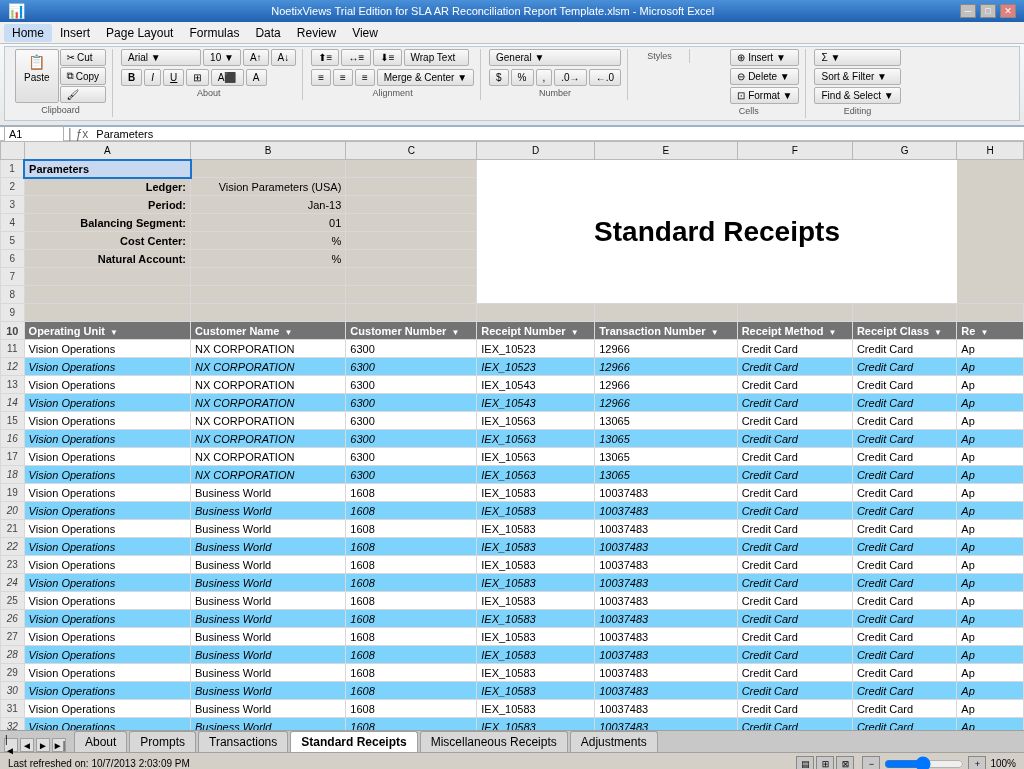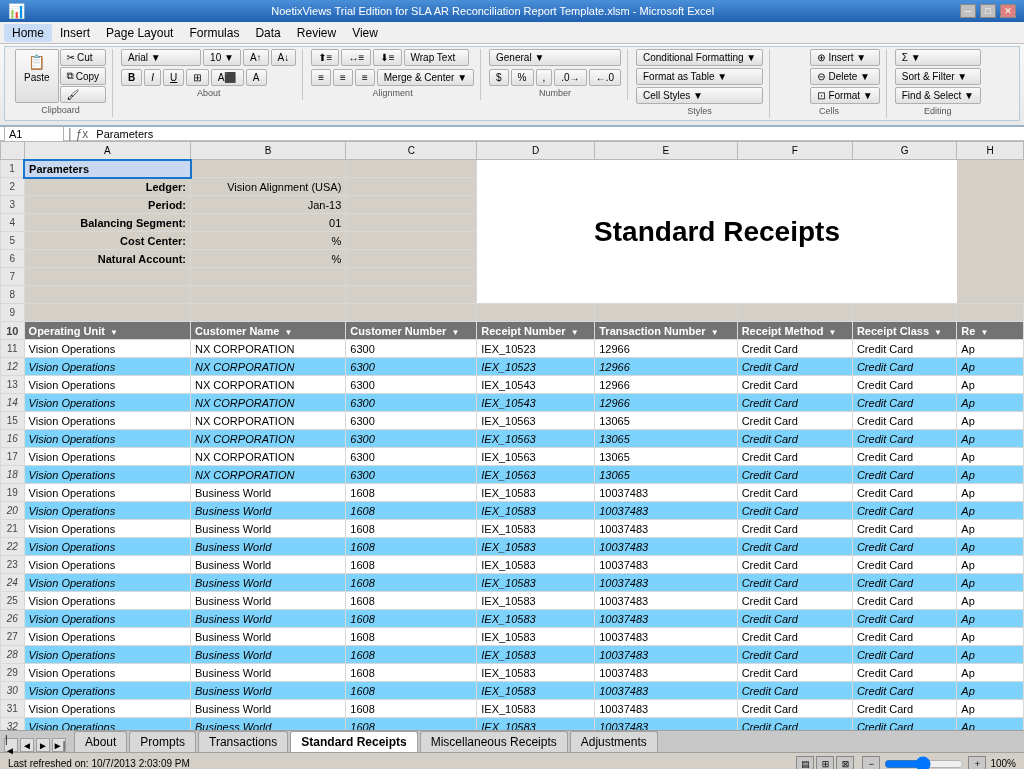--- a/index.html
+++ b/index.html
@@ -327,25 +327,20 @@
           <div class="ribbon-btn">%</div>
           <div class="ribbon-btn">,</div>
           <div class="ribbon-btn">.0→</div>
           <div class="ribbon-btn">←.0</div>
         </div>
       </div>
       <div class="ribbon-group-label">Number</div>
     </div>
 
     <div class="ribbon-group">
-      <div class="ribbon-btns" style="flex-direction:column;gap:2px;">
-        <div class="ribbon-btn">Conditional Formatting ▼</div>
-        <div class="ribbon-btn">Format as Table ▼</div>
-        <div class="ribbon-btn">Cell Styles ▼</div>
-      </div>
       <div class="ribbon-group-label">Styles</div>
     </div>
 
     <div class="ribbon-group">
       <div class="ribbon-btns" style="flex-direction:column;gap:2px;margin-left:32px;">
         <div class="ribbon-btn">⊕ Insert ▼</div>
         <div class="ribbon-btn">⊖ Delete ▼</div>
         <div class="ribbon-btn">⊡ Format ▼</div>
       </div>
       <div class="ribbon-group-label">Cells</div>
@@ -402,21 +397,21 @@
           <td class="row-num">1</td>
           <td class="selected-cell bold-cell" style="background:#c8d8f0;">Parameters</td>
           <td></td>
           <td></td>
           <td colspan="4" style="font-size:28px;font-weight:bold;text-align:center;border:none;background:white;" rowspan="8">Standard Receipts</td>
         </tr>
 
         <tr>
           <td class="row-num">2</td>
           <td class="param-label">Ledger:</td>
-          <td class="param-value">Vision Alignment (USA)</td>
+          <td class="param-value">Vision Parameters (USA)</td>
           <td></td>
         </tr>
 
         <tr>
           <td class="row-num">3</td>
           <td class="param-label">Period:</td>
           <td class="param-value">Jan-13</td>
           <td></td>
         </tr>
 

